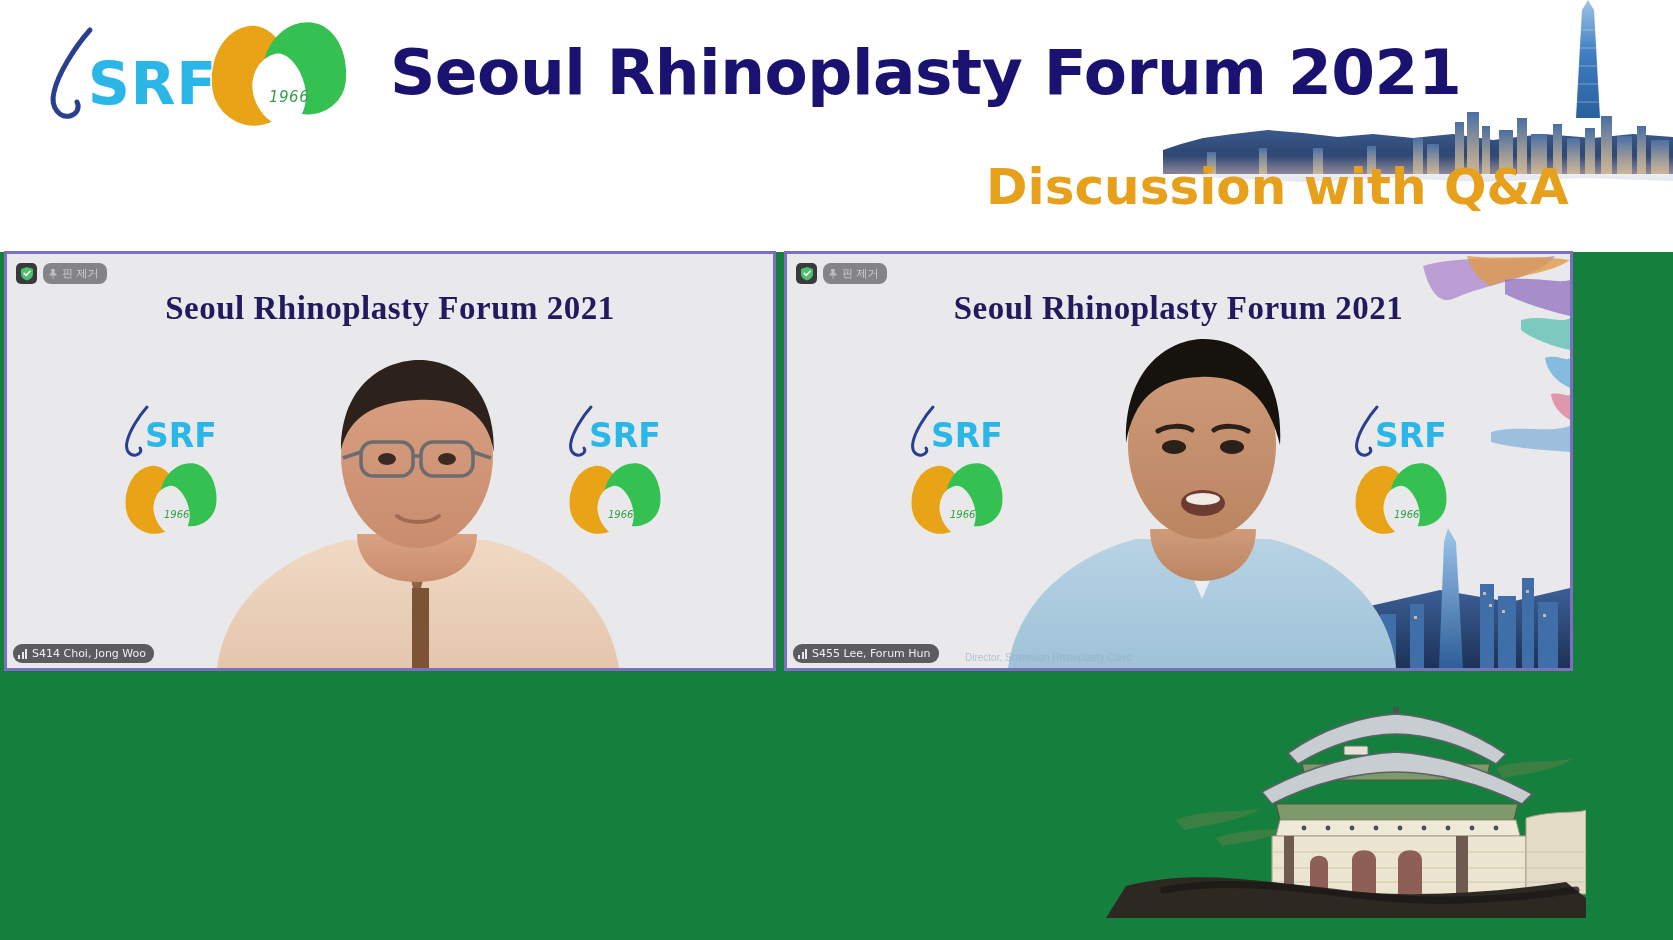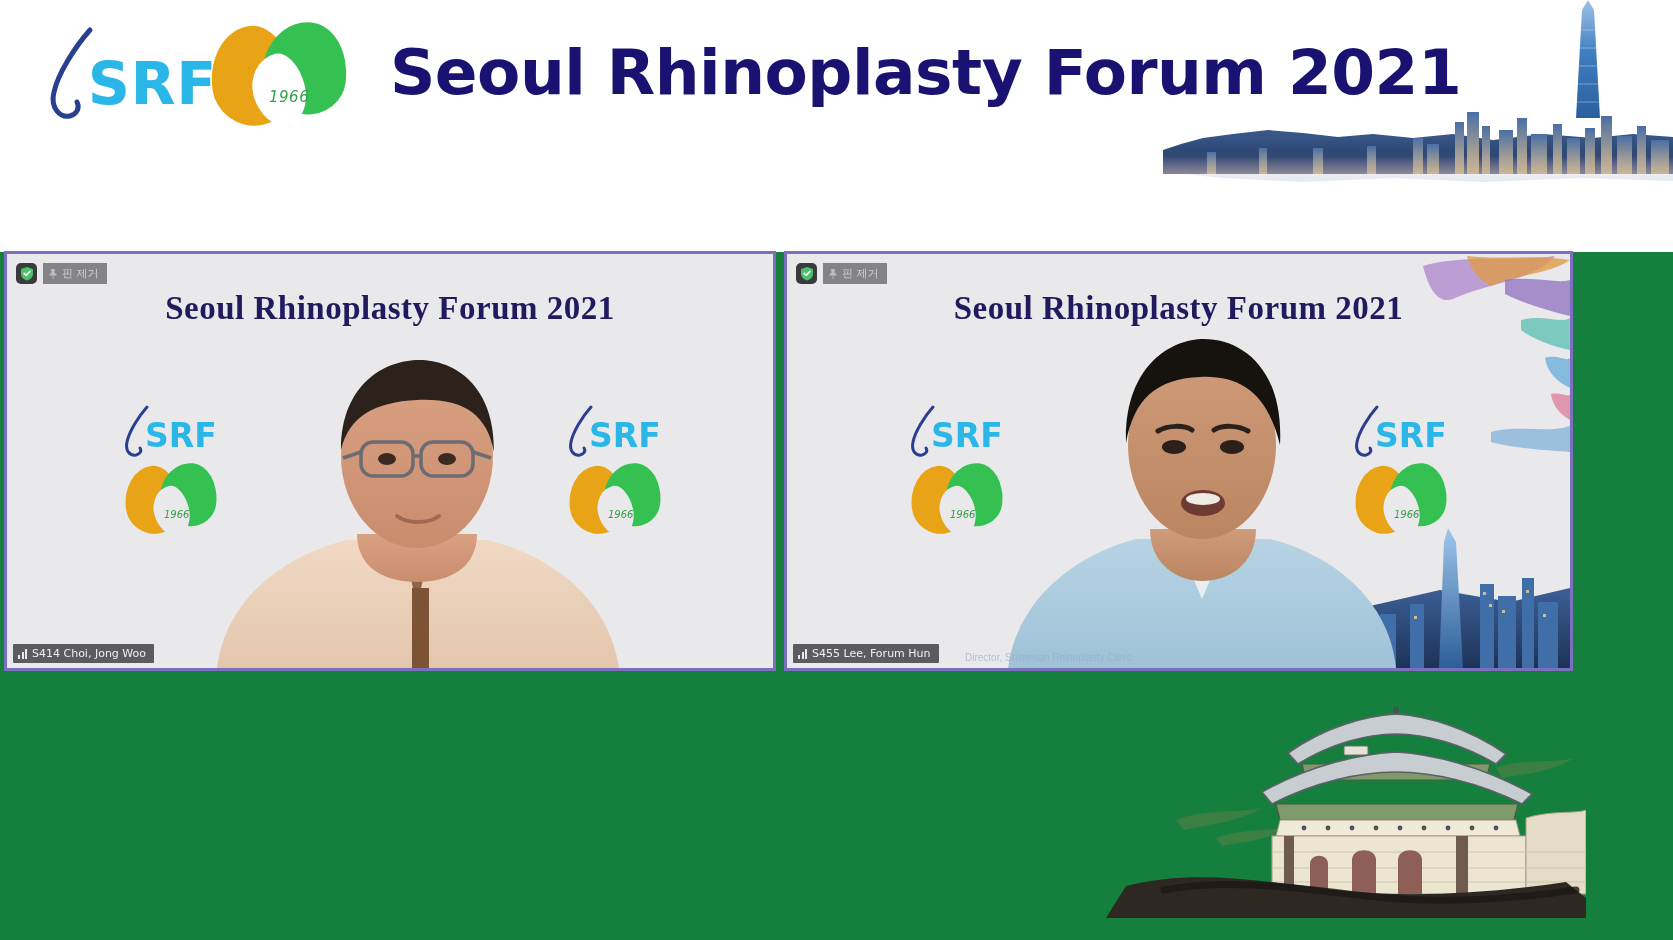--- a/index.html
+++ b/index.html
@@ -124,28 +124,28 @@
   
   .person { position: absolute; bottom: 0; }
 
   
   .tile-badges { position: absolute; left: 9px; top: 9px; display: flex; align-items: center; gap: 6px; z-index: 6; }
   .shield-badge {
     width: 21px; height: 21px; border-radius: 5px; background: #3a3a3d;
     display: flex; align-items: center; justify-content: center;
   }
   .unpin-btn {
-    height: 21px; padding: 0 8px 0 5px; border-radius: 0;
+    height: 21px; padding: 0 8px 0 5px; border-radius: 8px;
     background: rgba(70,70,75,.62); color: #cfcfd4; font-size: 11px;
     display: flex; align-items: center; gap: 4px;
     font-family: "DejaVu Sans", sans-serif; white-space: nowrap;
   }
   .name-tag {
     position: absolute; left: 6px; bottom: 5px; z-index: 6;
-    height: 19px; padding: 0 8px 0 5px; border-radius: 1px;
+    height: 19px; padding: 0 8px 0 5px; border-radius: 9px;
     background: rgba(38,38,42,.72); color: #eceff3;
     font-size: 11px; display: flex; align-items: center; gap: 5px;
     font-family: "DejaVu Sans", sans-serif; white-space: nowrap;
   }
   .bars { display: flex; align-items: flex-end; gap: 1.5px; height: 10px; }
   .bars i { display: block; width: 2px; background: #e8e8ee; }
   .bars i:nth-child(1) { height: 4px; }
   .bars i:nth-child(2) { height: 7px; }
   .bars i:nth-child(3) { height: 10px; }
   .host-tag {
@@ -238,20 +238,21 @@
       <path d="M27 0 L33 10 L39 118 L15 118 L21 10 Z" fill="url(#lt)"></path>
       <g stroke="#cfe2f5" stroke-width=".8" opacity=".55">
         <line x1="18" y1="30" x2="36" y2="30"></line>
         <line x1="18" y1="48" x2="37" y2="48"></line>
         <line x1="17" y1="66" x2="38" y2="66"></line>
         <line x1="16" y1="84" x2="38" y2="84"></line>
         <line x1="16" y1="102" x2="39" y2="102"></line>
       </g>
     </svg>
 
+    <div class="subtitle">Discussion with Q&amp;A</div>
   </div>
 
   <div class="tile tile-left">
     <div class="vb">
       <div class="vb-title">Seoul Rhinoplasty Forum 2021</div>
 
       <div class="vb-logo l1">
         <svg class="vb-nose" viewBox="0 0 34 56">
           <path d="M26 3 C17 13, 8 28, 6 38 C4 47, 9 52, 15 51 C19 50, 21 47, 19 44" fill="none" stroke="#2a3f8f" stroke-width="3" stroke-linecap="round"></path>
         </svg>

